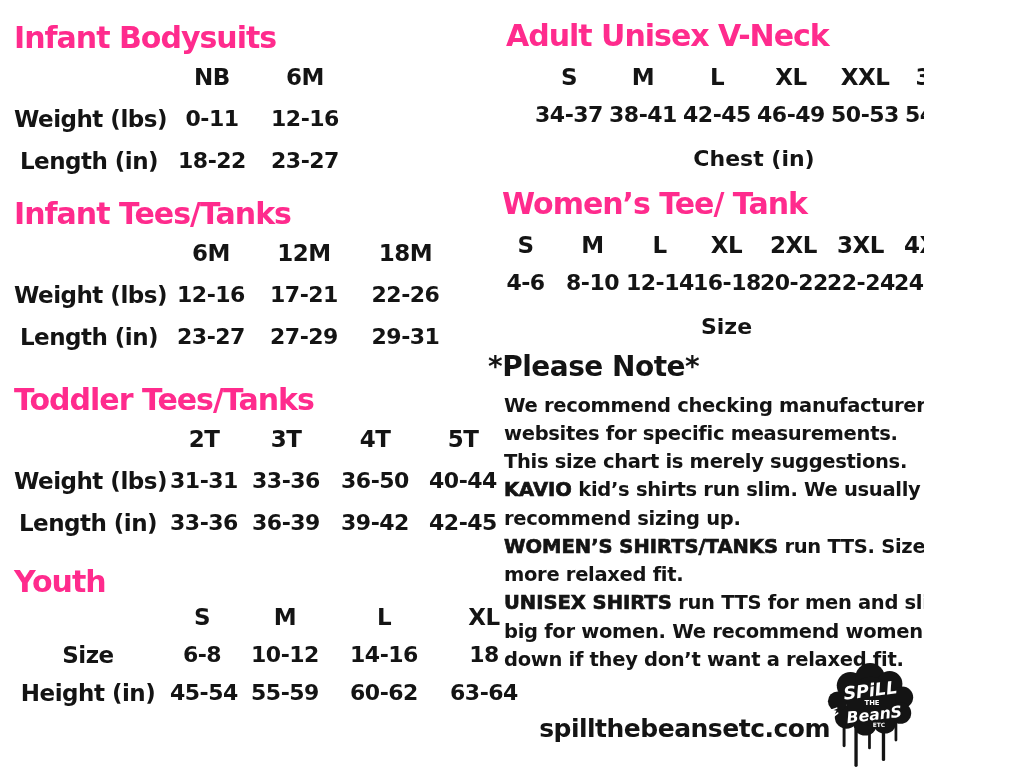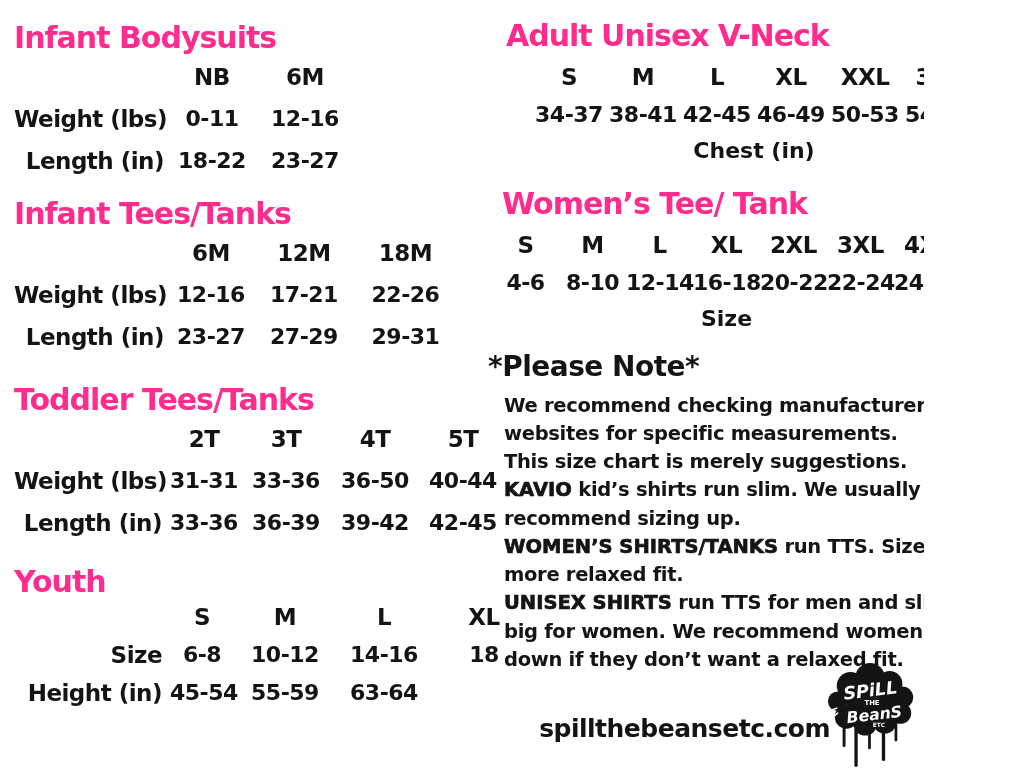--- a/index.html
+++ b/index.html
@@ -26,26 +26,26 @@
     white-space: nowrap;
   }
   .tbl {
     display: grid;
     row-gap: 5px;
     margin-top: 6px;
     gap: 8px;
   }
   .cell { line-height: 34px; white-space: nowrap; }
   .th   { font-size: 23px; text-align: center; letter-spacing: -0.5px; }
-  .rl   { font-size: 23px; text-align: right;   letter-spacing: -0.5px; }
+  .rl   { font-size: 23px; text-align: center;   letter-spacing: -0.5px; }
   .td   { font-size: 22px; text-align: center; letter-spacing: -0.5px; }
 
   
   .rtbl { display: grid; row-gap: 4px; margin-top: 8px; }
-  .axis { grid-column: 1 / -1; text-align: center; font-size: 22px; line-height: 30px; margin-top: 0; }
+  .axis { grid-column: 1 / -1; text-align: center; font-size: 22px; line-height: 30px; margin-top: 8px; }
 
   .note-title { font-size: 28px; line-height: 1.2; letter-spacing: -0.5px; }
   .note-body  { width: 530px; margin-top: 8px; padding-left: 16px; }
   .note-line  { font-size: 19.5px; line-height: 1.45; letter-spacing: -0.3px; }
   .nb { -webkit-text-stroke: 0.7px var(--ink); letter-spacing: 0; }
 
   .website {
     position: absolute; top: 714px; right: 94px;
     font-size: 25px; letter-spacing: -0.5px; white-space: nowrap;
   }
@@ -127,20 +127,21 @@
 
       <span class="cell rl">Size</span>
       <span class="cell td">6-8</span>
       <span class="cell td">10-12</span>
       <span class="cell td">14-16</span>
       <span class="cell td">18</span>
 
       <span class="cell rl">Height (in)</span>
       <span class="cell td">45-54</span>
       <span class="cell td">55-59</span>
+      <span class="cell td">60-62</span>
       <span class="cell td">63-64</span>
     </div>
   </section>
 
   <section class="sec" style="left:488px; top:20px; width:532px;">
     <h2 class="title" style="padding-left:18px;">Adult Unisex V-Neck</h2>
     <div class="rtbl" style="grid-template-columns:repeat(6,74px); margin-left:44px;">
       <span class="cell th">S</span>
       <span class="cell th">M</span>
       <span class="cell th">L</span>

